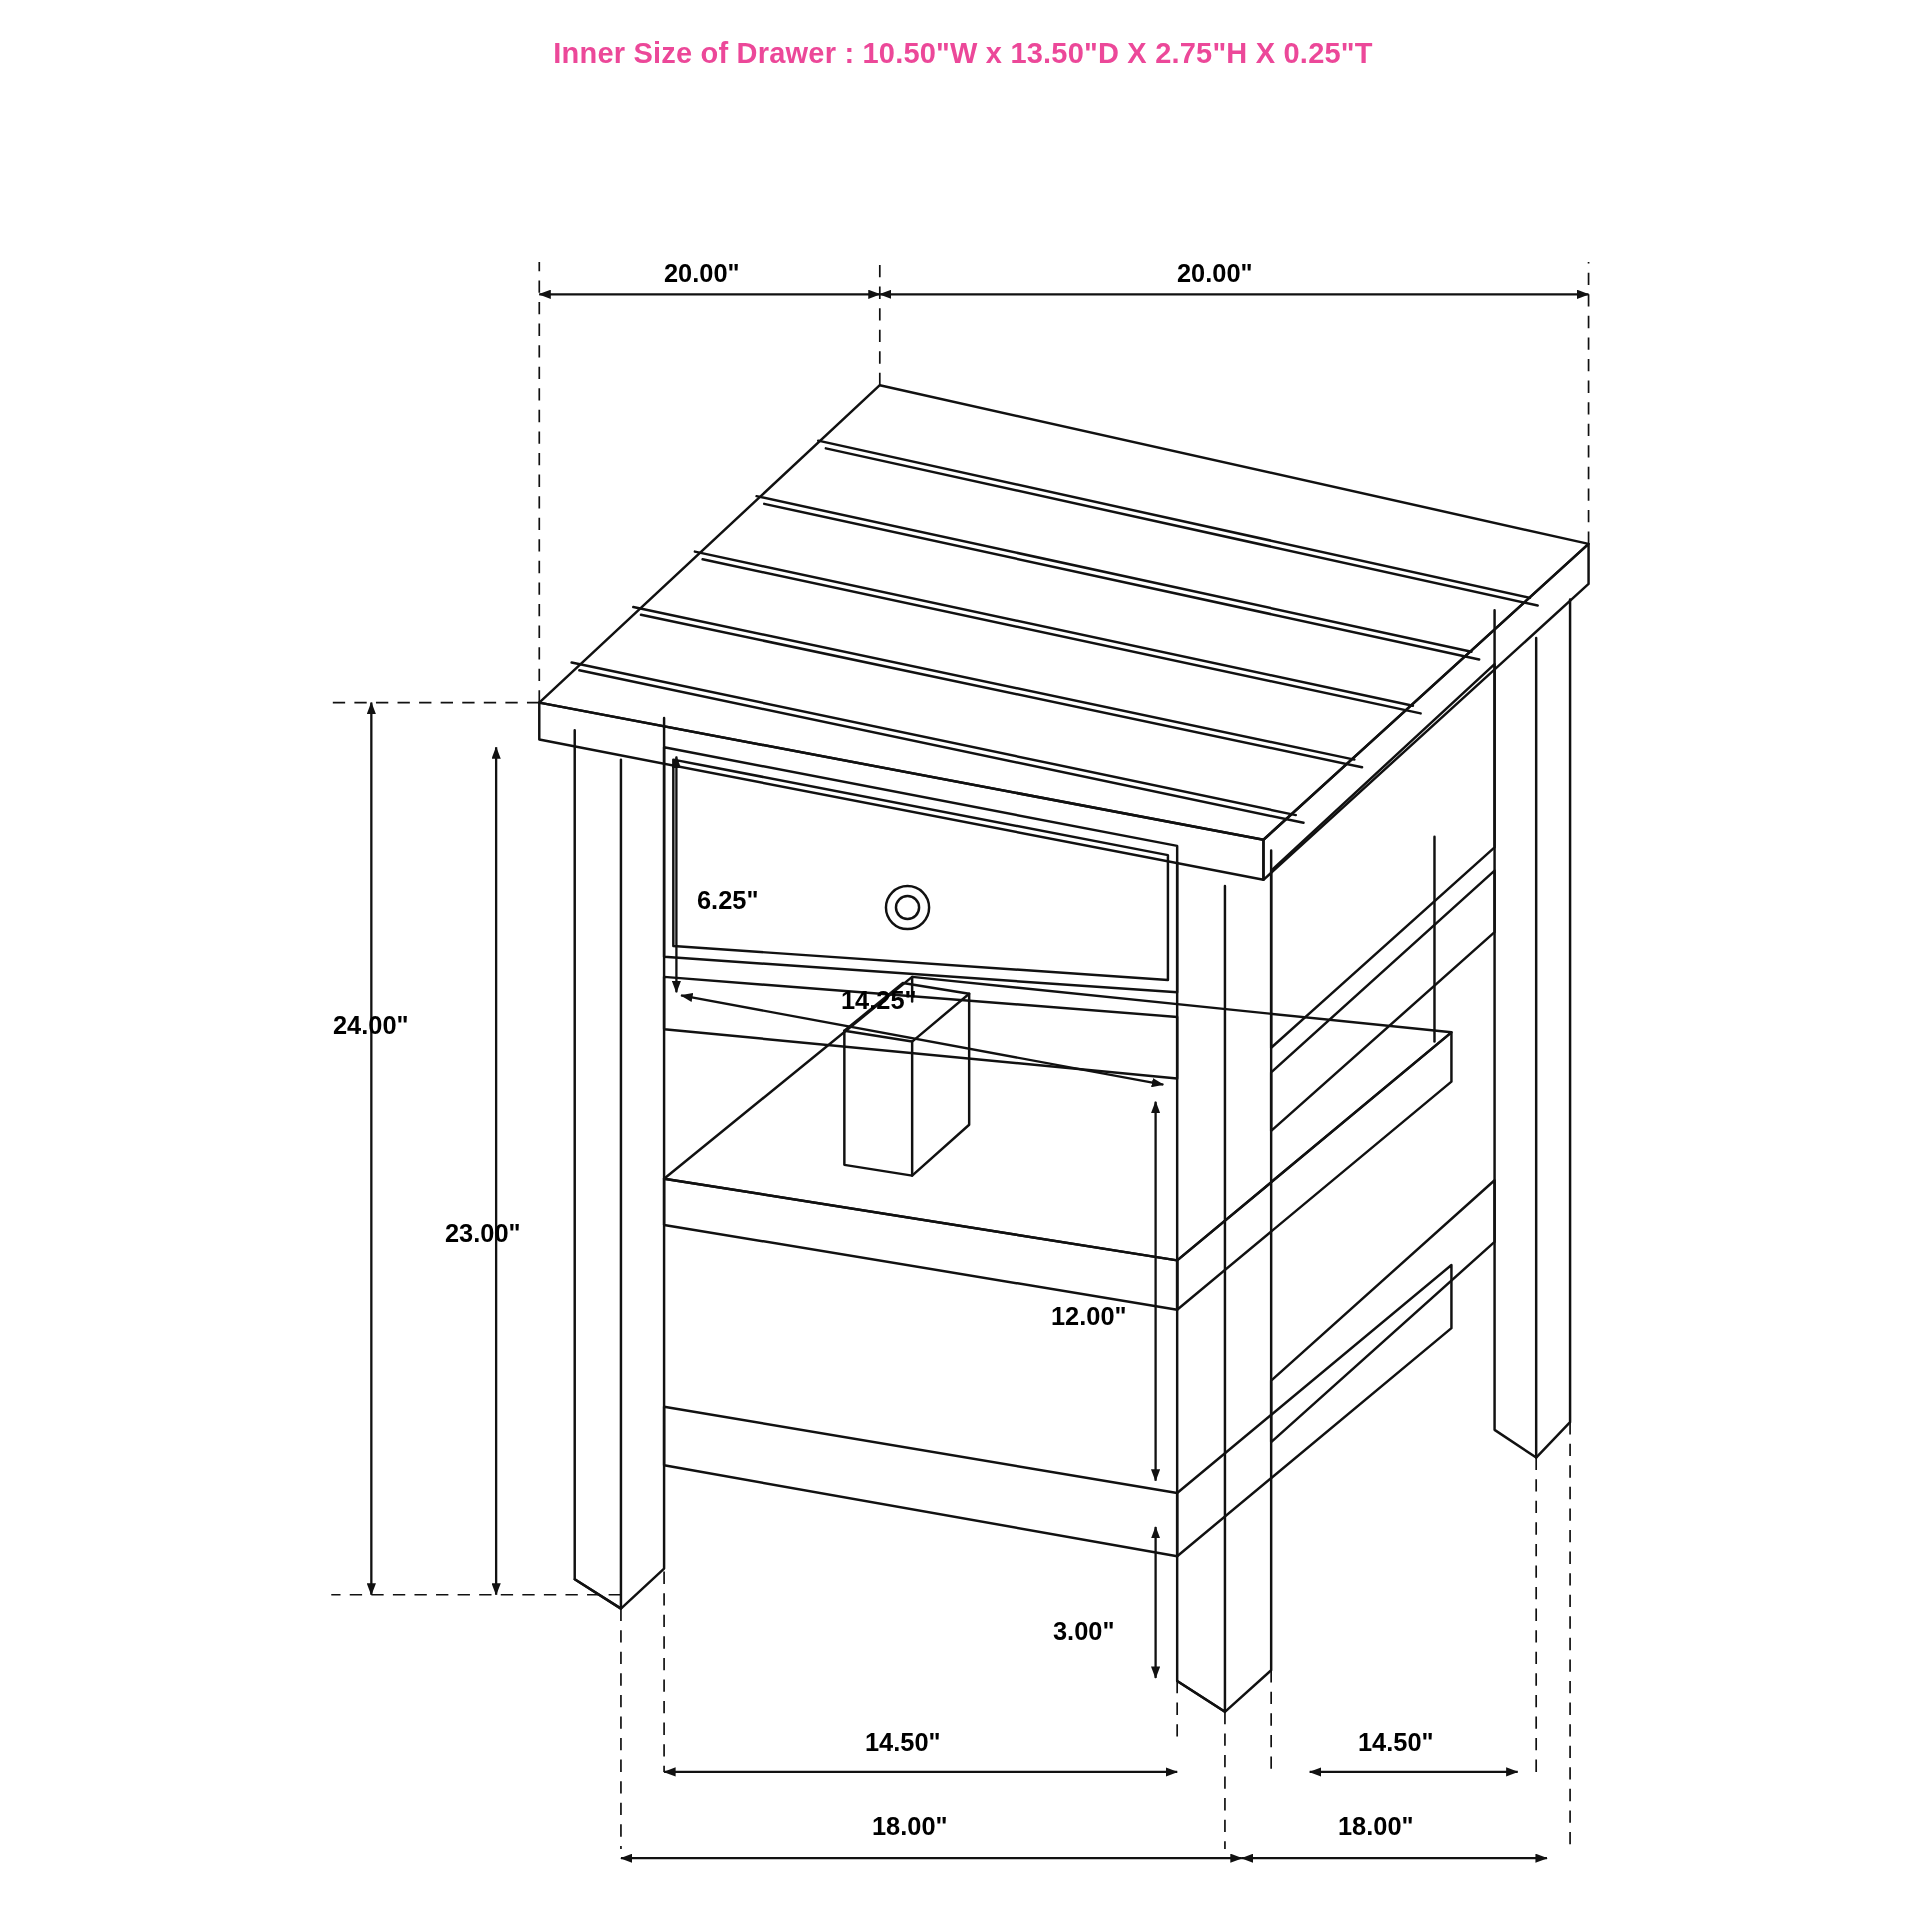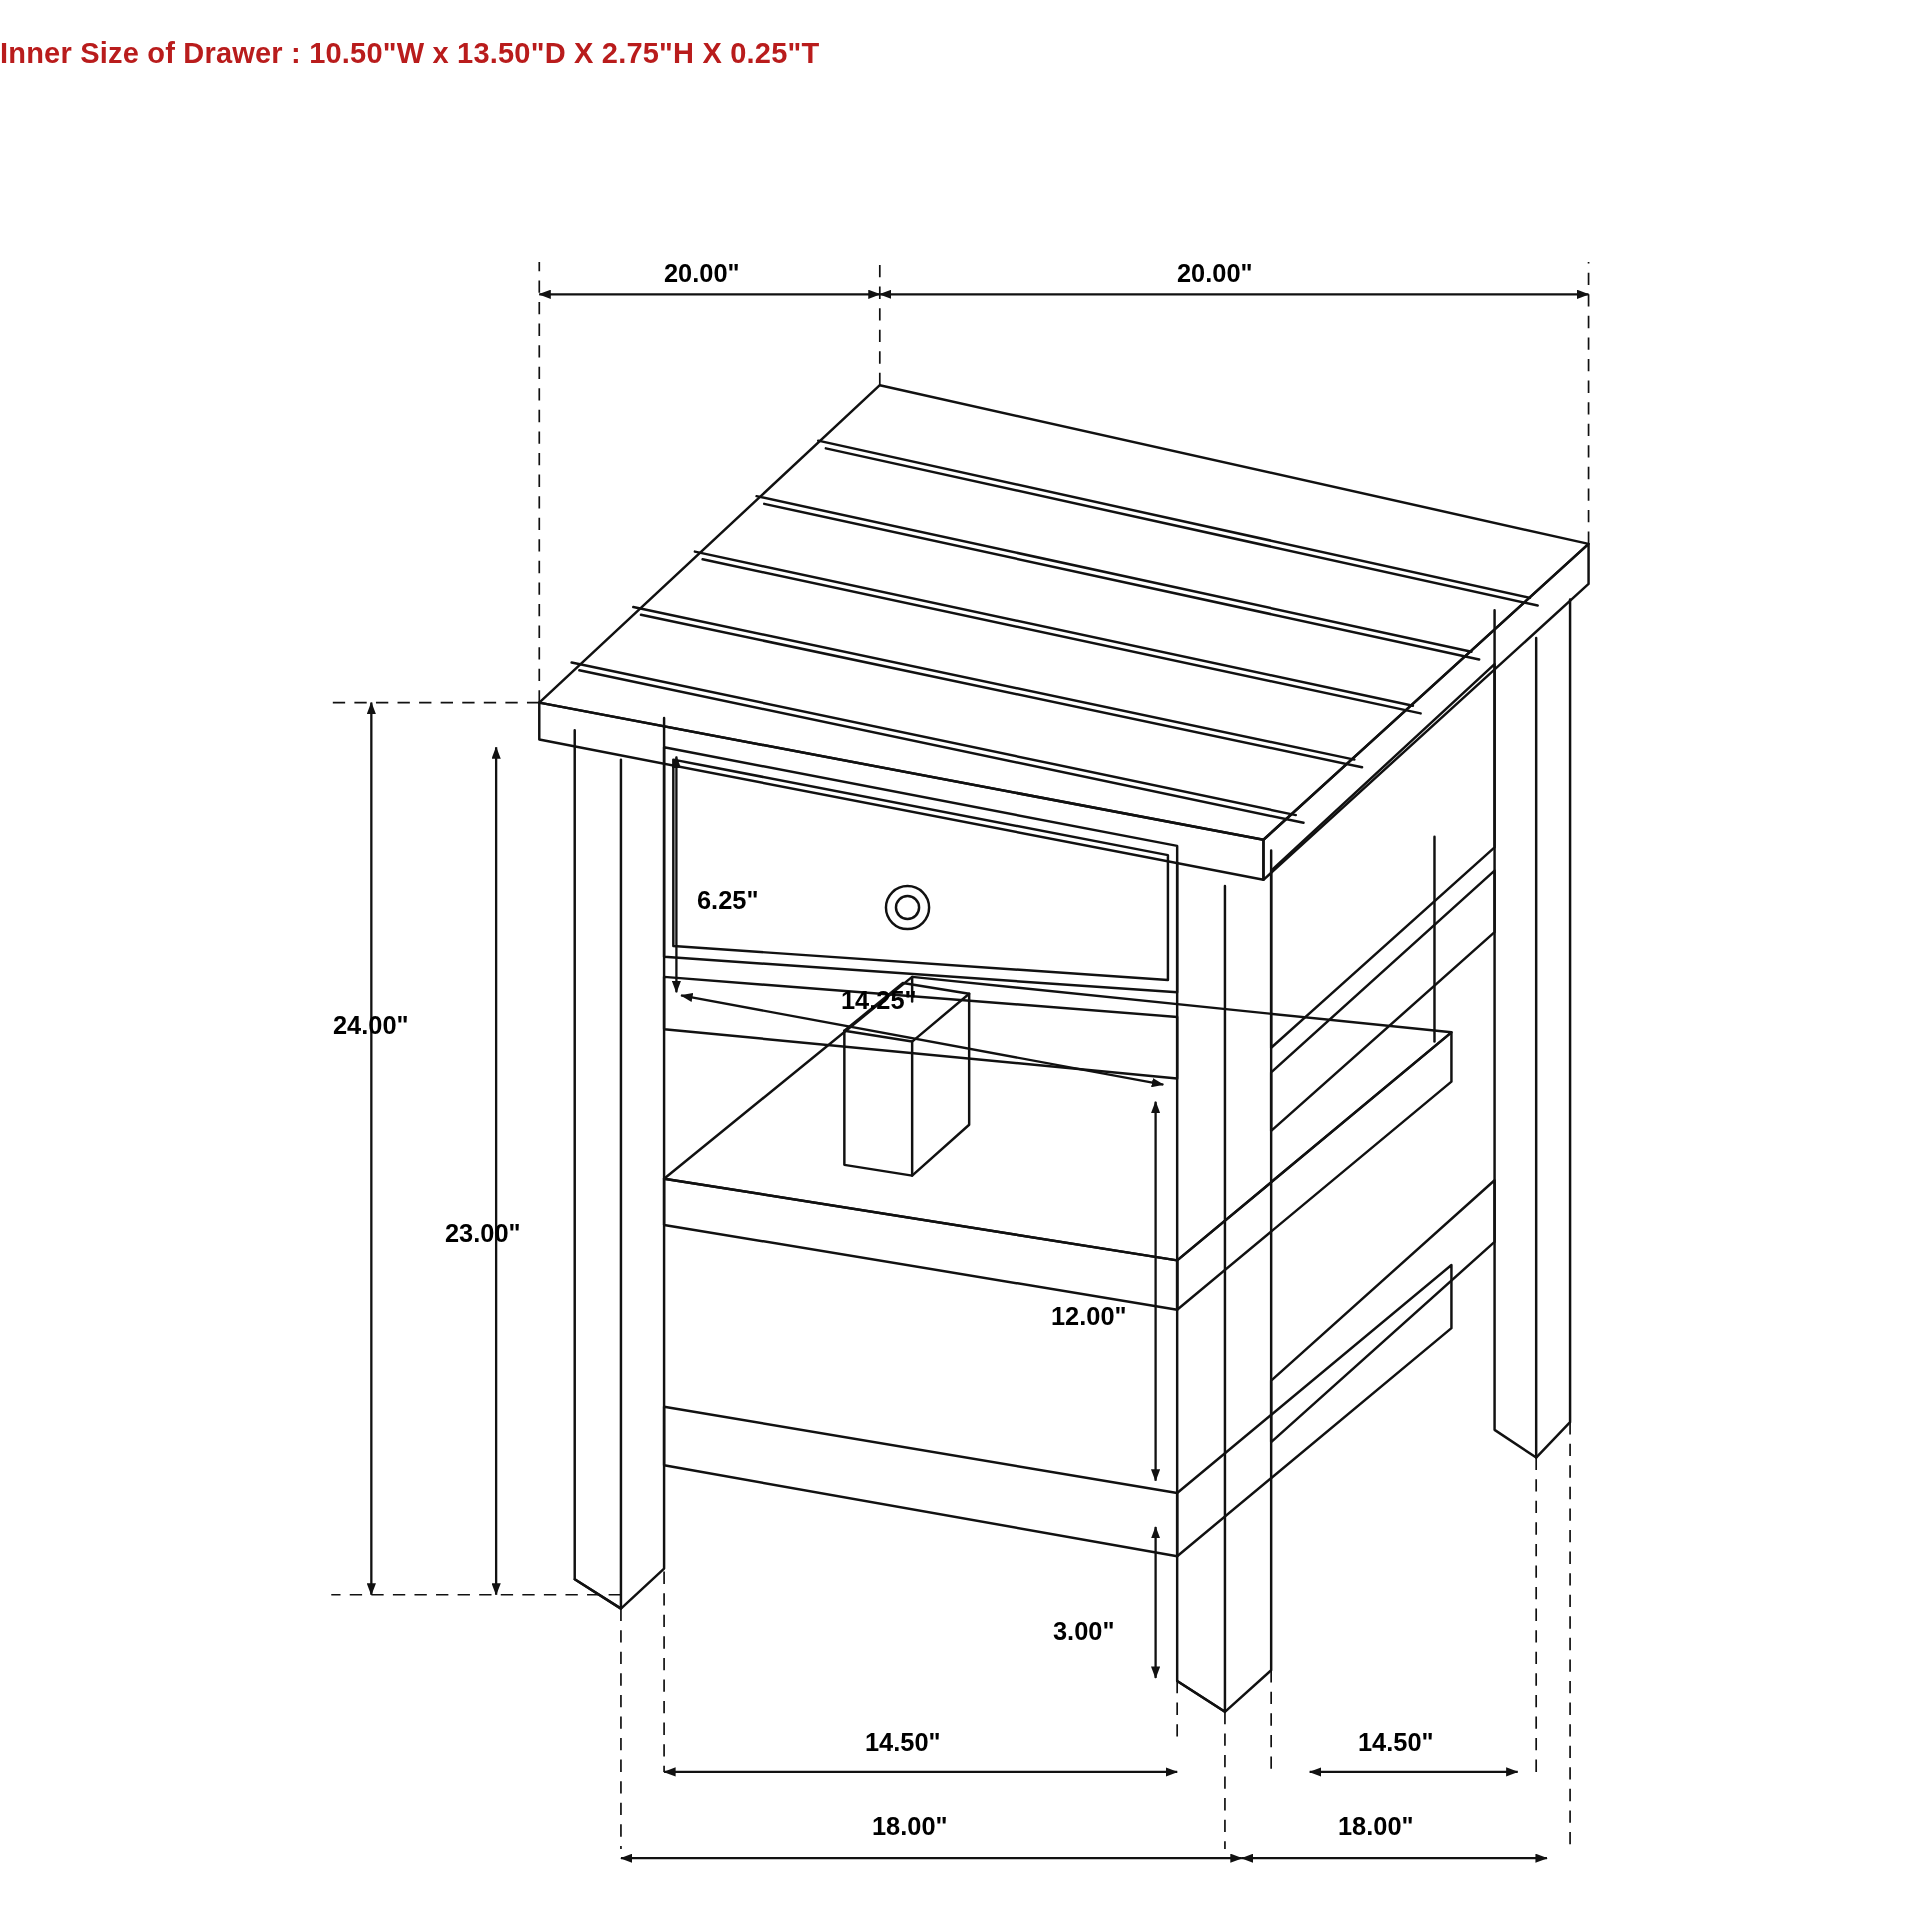--- a/index.html
+++ b/index.html
@@ -24,23 +24,24 @@
     left: 0;
     top: 0;
     width: 1926px;
     height: 1926px;
   }
   .title {
     position: absolute;
     left: 0;
     top: 37px;
     width: 1926px;
+    text-align: center;
     font-size: 29px;
     font-weight: bold;
-    color: #b91c1c;
+    color: #ec4899;
     letter-spacing: 0.2px;
   }
   .dim {
     position: absolute;
     font-size: 25.4px;
     font-weight: bold;
     color: #000000;
     white-space: nowrap;
   }
 </style>

